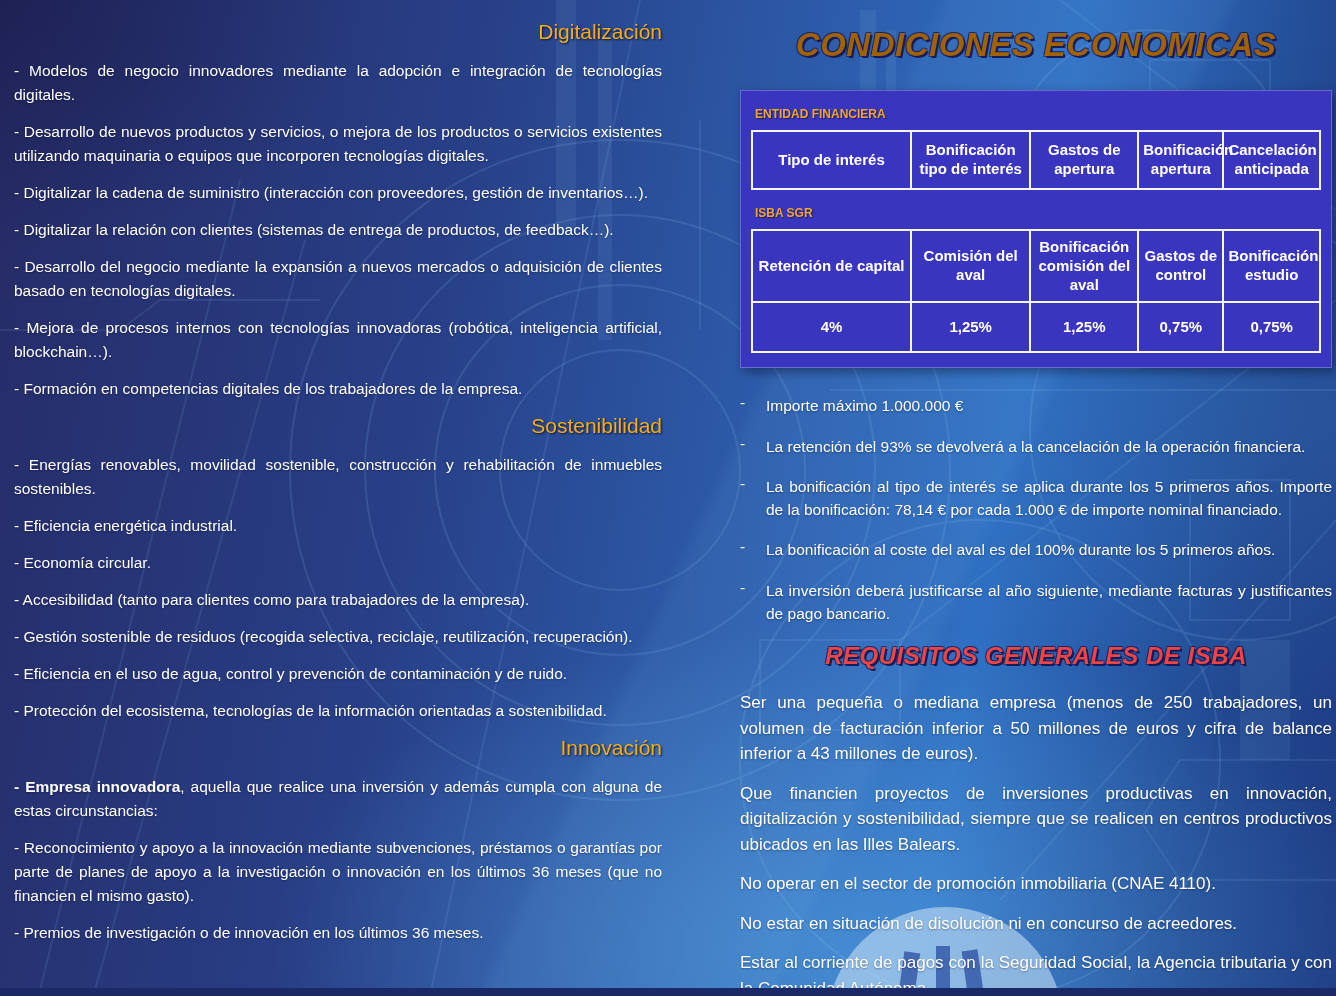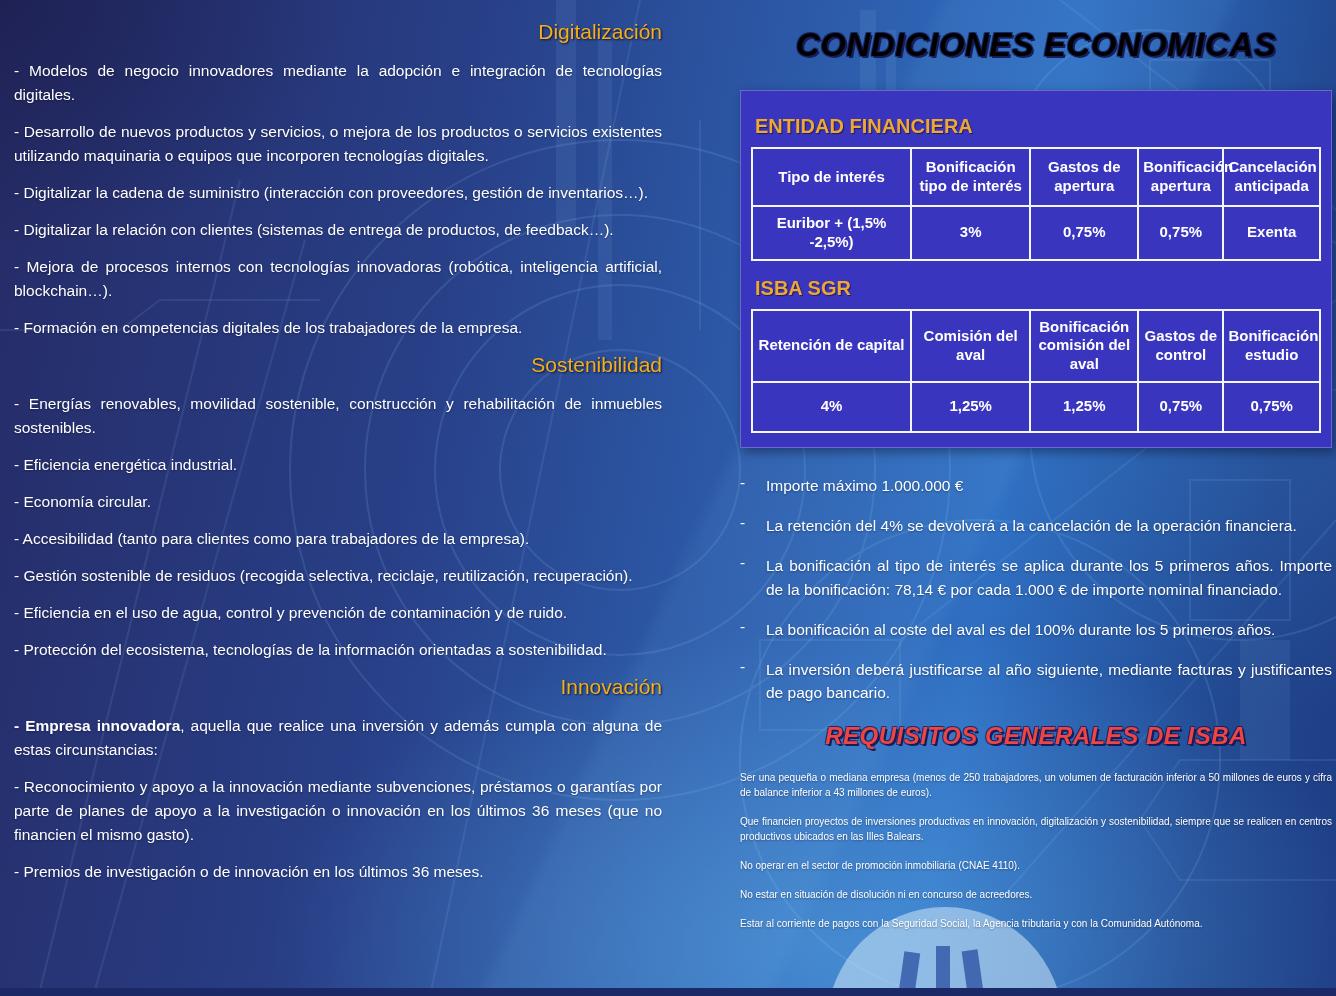--- a/index.html
+++ b/index.html
@@ -25,31 +25,31 @@
     text-shadow:1px 1px 2px rgba(10,10,40,0.85);
     text-align:right;
   }
   .para{
     font-size:15.5px;line-height:1.55;margin:0 0 13px 0;text-align:justify;
     text-shadow:0 1px 2px rgba(0,0,30,0.35);
   }
   .para b{font-weight:bold;}
 
   .page-title{
-    font-size:33px;font-weight:bold;font-style:italic;color:#000000;text-align:center;
+    font-size:33px;font-weight:bold;font-style:italic;color:#a16207;text-align:center;
     letter-spacing:0.5px;margin:0 0 26px 0;
     text-shadow:2px 2px 0 rgba(22,24,84,0.95), -1px -1px 0 rgba(22,24,84,0.6), 1px -1px 0 rgba(22,24,84,0.6), -1px 1px 0 rgba(22,24,84,0.6);
   }
   .panel{
     background:#3a35be;border:1px solid rgba(255,255,255,0.25);
     box-shadow:3px 4px 10px rgba(0,0,25,0.40);
     padding:10px 10px 14px 10px;margin-bottom:26px;
   }
   .panel-label{
-    color:#efa733;font-weight:bold;font-size:20px;margin:14px 0 9px 4px;
+    color:#efa733;font-weight:bold;font-size:12px;margin:6px 0 9px 4px;
     text-shadow:1px 1px 1px rgba(10,10,40,0.6);
   }
   .panel-label.second{margin-top:16px;}
   table.cond{width:100%;border-collapse:collapse;table-layout:fixed;}
   table.cond th, table.cond td{
     border:2px solid #f4f6ff;color:#fff;text-align:center;vertical-align:middle;
     font-size:15px;line-height:1.25;padding:7px 4px;
   }
   table.cond th{font-weight:bold;height:42px;}
   table.cond td{font-weight:bold;height:34px;}
@@ -58,21 +58,21 @@
   .note{display:flex;margin:0 0 17px 0;}
   .note .dash{width:26px;flex:0 0 26px;font-size:15.5px;}
   .note p{margin:0;font-size:15.5px;line-height:1.5;text-align:justify;flex:1;
     text-shadow:0 1px 2px rgba(0,0,30,0.35);}
 
   .req-title{
     font-size:24px;font-weight:bold;font-style:italic;color:#ef4444;text-align:center;
     letter-spacing:0.5px;margin:14px 0 20px 0;
     text-shadow:2px 2px 0 rgba(22,24,84,0.95), -1px -1px 0 rgba(22,24,84,0.6), 1px -1px 0 rgba(22,24,84,0.6), -1px 1px 0 rgba(22,24,84,0.6);
   }
-  .req-para{font-size:10px;line-height:1.5;margin:0 0 14px 0;text-align:justify;
+  .req-para{font-size:17px;line-height:1.5;margin:0 0 14px 0;text-align:justify;
     text-shadow:0 1px 2px rgba(0,0,30,0.35);}
 </style>
 </head>
 <body>
 
 <svg class="bg-deco" width="1336" height="996" viewBox="0 0 1336 996">
   <g stroke="#9fd8ff" fill="none" opacity="0.13" stroke-width="2">
     <circle cx="620" cy="470" r="120"></circle>
     <circle cx="620" cy="470" r="185"></circle>
     <circle cx="620" cy="470" r="255"></circle>
@@ -116,20 +116,21 @@
 </svg>
 <div class="sheen"></div>
 
 <div class="col-left">
   <div>
     <h2 class="sec-heading">Digitalización</h2>
     <p class="para">- Modelos de negocio innovadores mediante la adopción e integración de tecnologías digitales.</p>
     <p class="para">- Desarrollo de nuevos productos y servicios, o mejora de los productos o servicios existentes utilizando maquinaria o equipos que incorporen tecnologías digitales.</p>
     <p class="para">- Digitalizar la cadena de suministro (interacción con proveedores, gestión de inventarios…).</p>
     <p class="para">- Digitalizar la relación con clientes (sistemas de entrega de productos, de feedback…).</p>
+    <p class="para">- Desarrollo del negocio mediante la expansión a nuevos mercados o adquisición de clientes basado en tecnologías digitales.</p>
     <p class="para">- Mejora de procesos internos con tecnologías innovadoras (robótica, inteligencia artificial, blockchain…).</p>
     <p class="para">- Formación en competencias digitales de los trabajadores de la empresa.</p>
   </div>
   <div>
     <h2 class="sec-heading">Sostenibilidad</h2>
     <p class="para">- Energías renovables, movilidad sostenible, construcción y rehabilitación de inmuebles sostenibles.</p>
     <p class="para">- Eficiencia energética industrial.</p>
     <p class="para">- Economía circular.</p>
     <p class="para">- Accesibilidad (tanto para clientes como para trabajadores de la empresa).</p>
     <p class="para">- Gestión sostenible de residuos (recogida selectiva, reciclaje, reutilización, recuperación).</p>
@@ -158,27 +159,20 @@
           <col style="width:15%">
           <col style="width:17%">
         </colgroup>
       <tbody>
           <tr>
         <th>Tipo de interés</th>
         <th>Bonificación tipo de interés</th>
         <th>Gastos de apertura</th>
         <th>Bonificación apertura</th>
         <th>Cancelación anticipada</th>
-      </tr>
-      <tr>
-        <td>Euribor + (1,5% -2,5%)</td>
-        <td>3%</td>
-        <td>0,75%</td>
-        <td>0,75%</td>
-        <td>Exenta</td>
       </tr>
     </tbody>
       </table>
 
     <div class="panel-label second">ISBA SGR</div>
     <table class="cond">
       <colgroup>
           <col style="width:28%">
           <col style="width:21%">
           <col style="width:19%">
@@ -204,21 +198,21 @@
       </table>
   </div>
 
   <div class="notes">
     <div class="note">
       <span class="dash">-</span>
       <p>Importe máximo 1.000.000 €</p>
     </div>
     <div class="note">
       <span class="dash">-</span>
-      <p>La retención del 4% se devolverá a la cancelación de la operación financiera.</p>
+      <p>La retención del 93% se devolverá a la cancelación de la operación financiera.</p>
     </div>
     <div class="note">
       <span class="dash">-</span>
       <p>La bonificación al tipo de interés se aplica durante los 5 primeros años. Importe de la bonificación: 78,14 € por cada 1.000 € de importe nominal financiado.</p>
     </div>
     <div class="note">
       <span class="dash">-</span>
       <p>La bonificación al coste del aval es del 100% durante los 5 primeros años.</p>
     </div>
     <div class="note">

